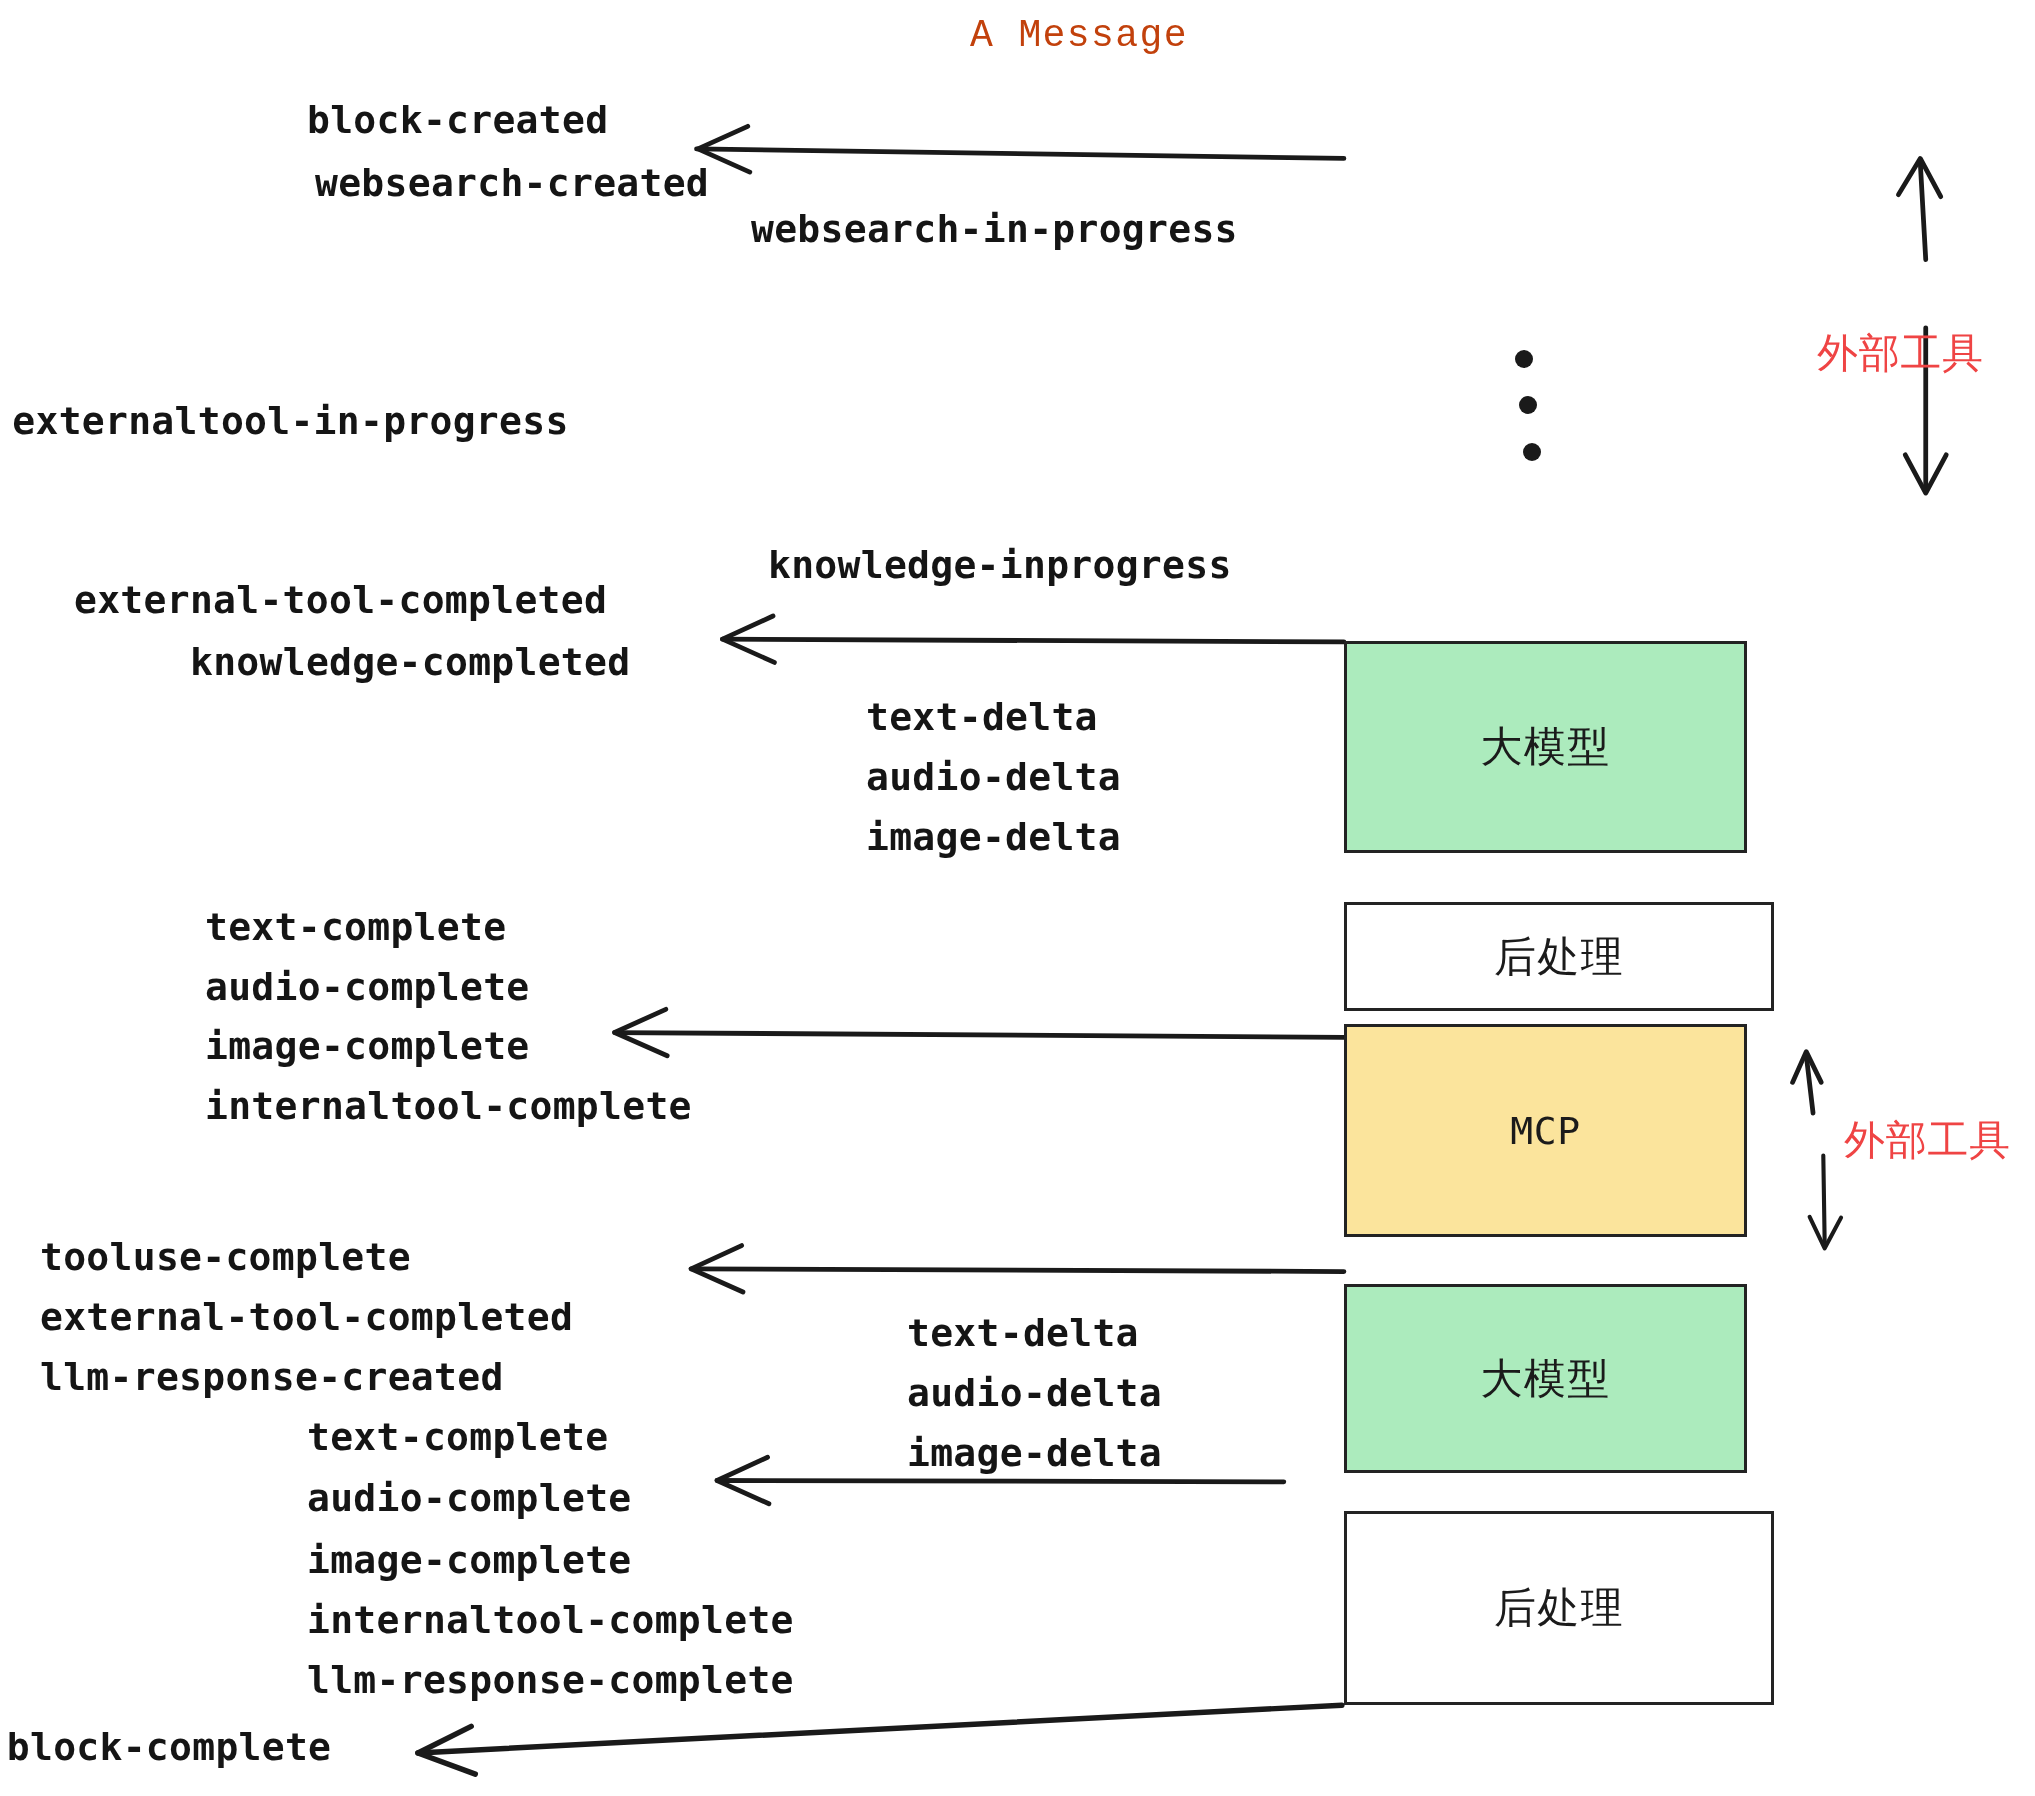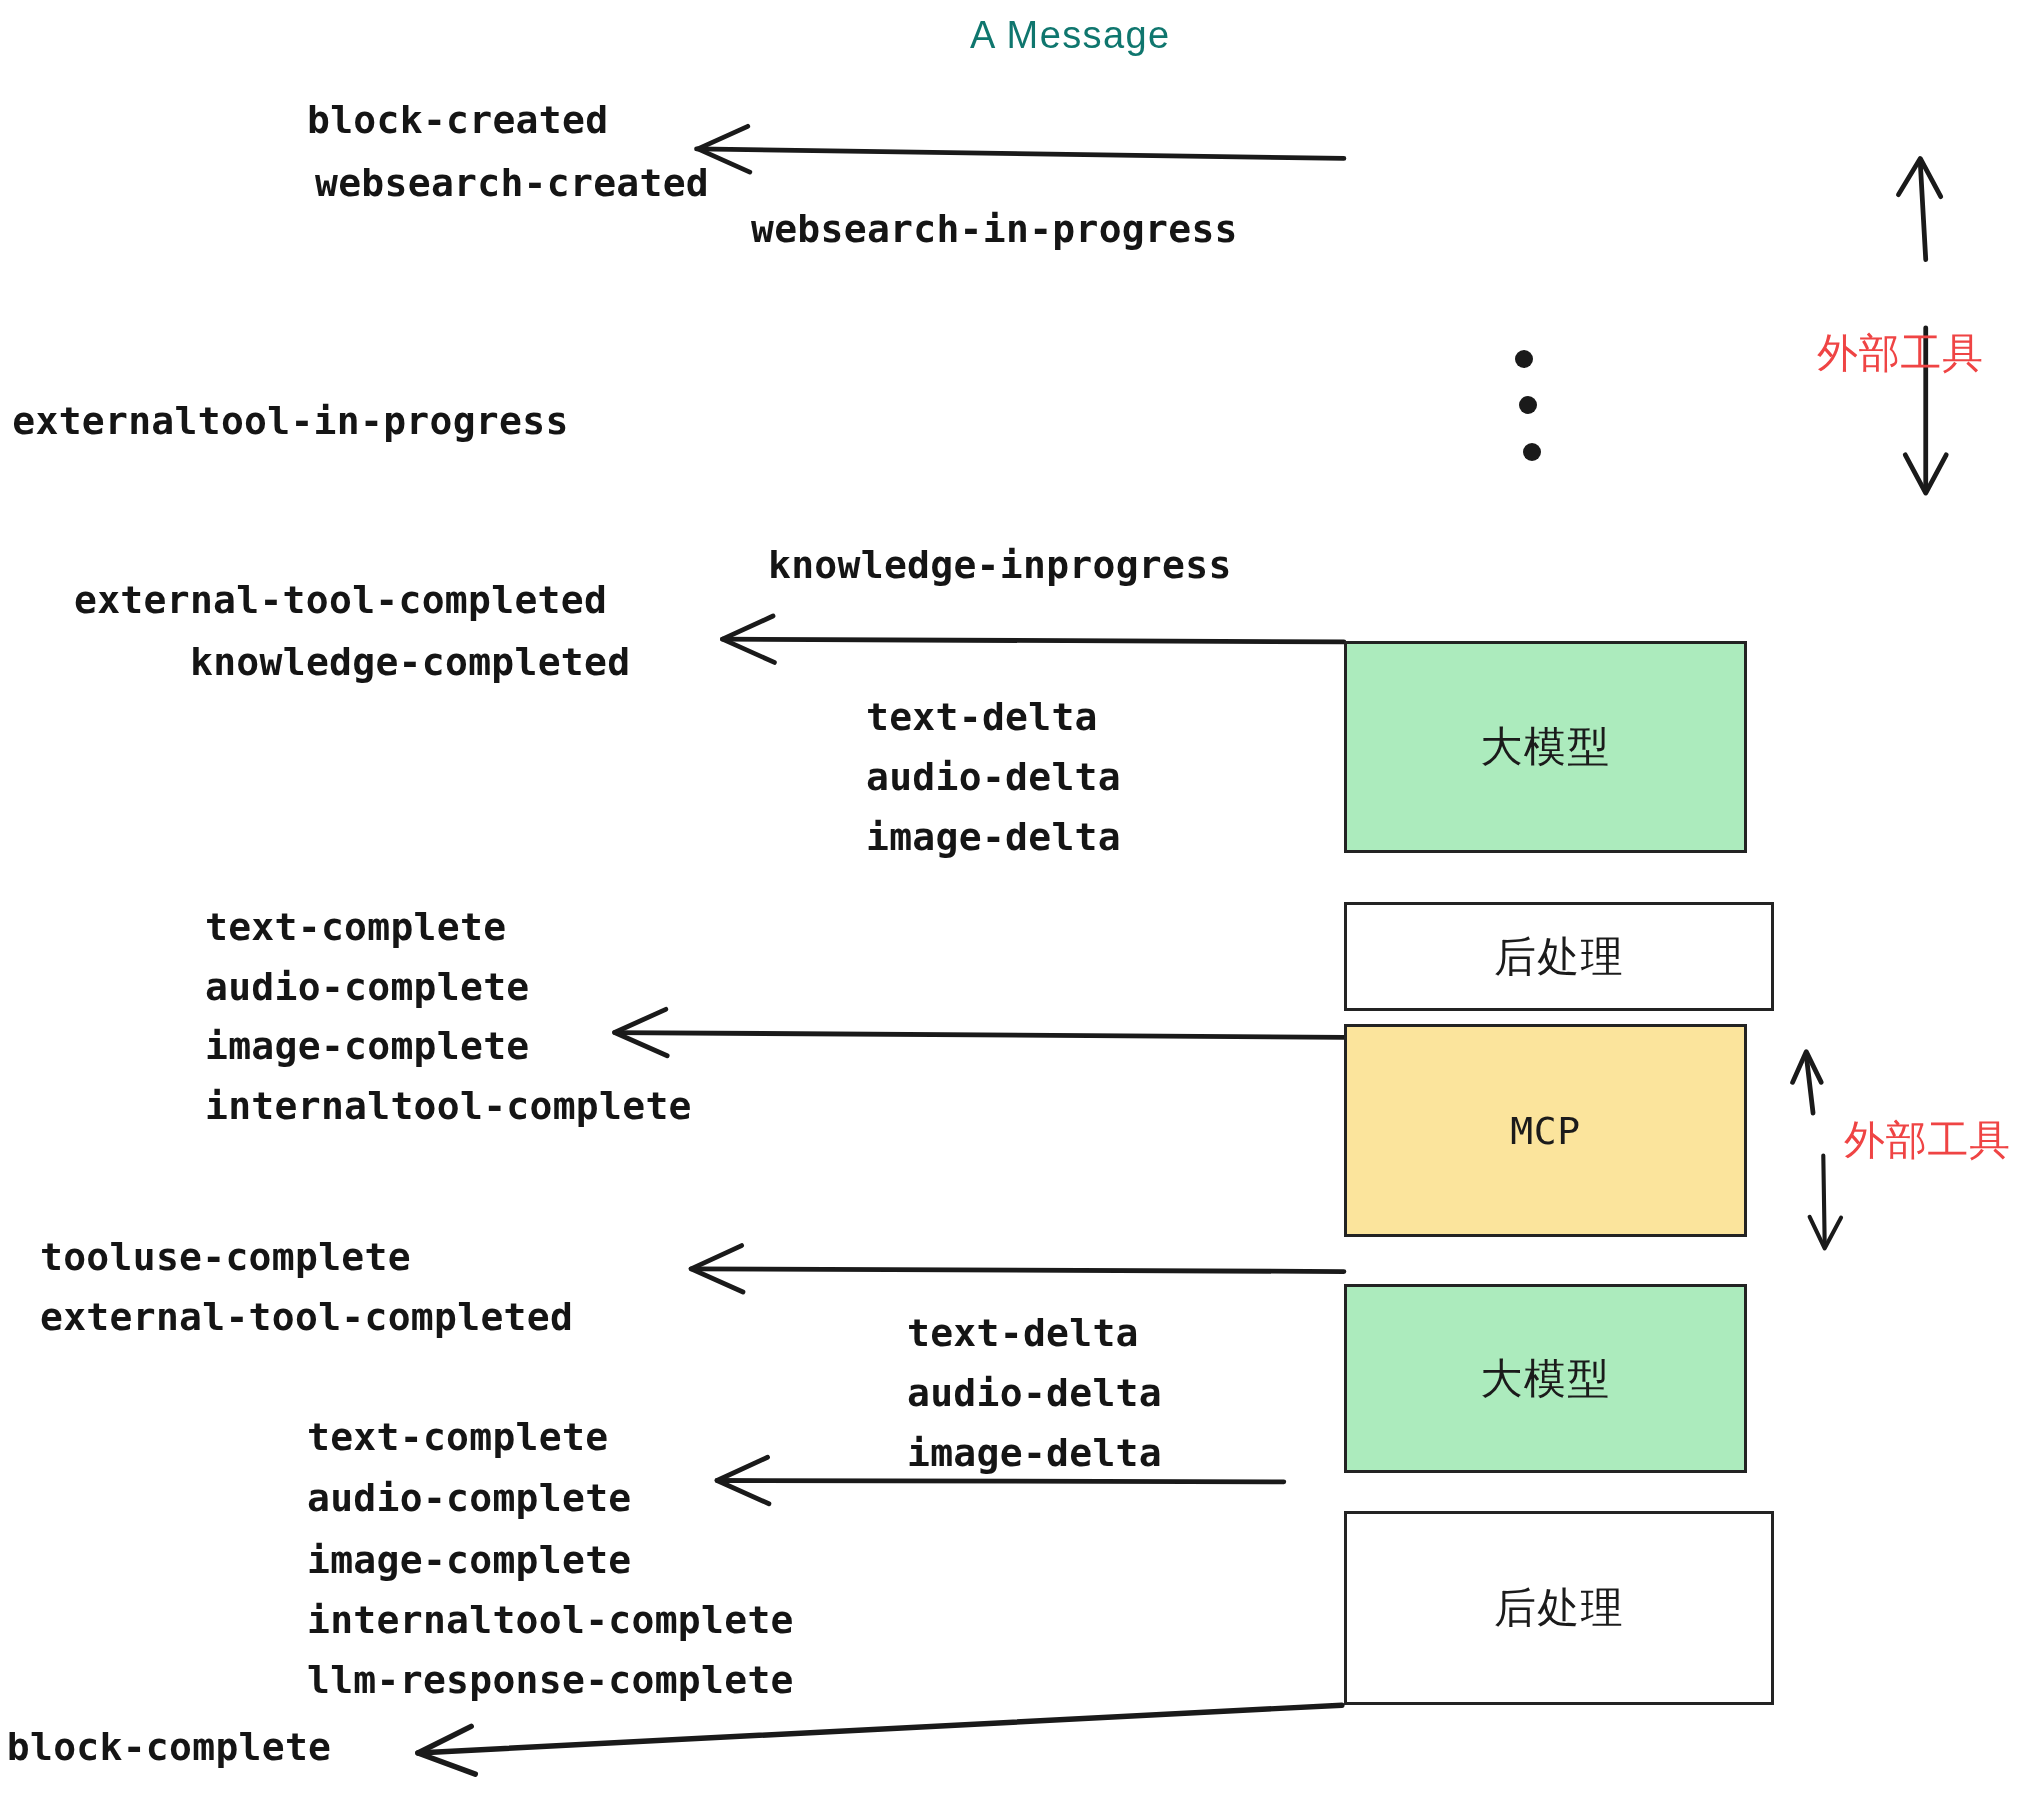--- a/index.html
+++ b/index.html
@@ -22,23 +22,23 @@
     font-family:"DejaVu Sans Mono","Liberation Mono",monospace;
     font-size:38px;
     line-height:1.0;
     letter-spacing:0.3px;
     color:#151515;
     white-space:nowrap;
     font-weight:700;
   }
   .title{
     position:absolute;
-    font-family:Liberation Sans, sans-serif;
+    font-family:Liberation Mono, monospace;
     font-size:38px;
-    color:#0f766e;
+    color:#c2410c;
     white-space:nowrap;
     letter-spacing:1.4px;
   }
   
   .box{
     position:absolute;
     box-sizing:border-box;
     border:3.4px solid #232323;
     display:flex;
     align-items:center;
@@ -182,20 +182,21 @@
   <div class="evt" style="left:866px; top:758px;">audio-delta</div>
   <div class="evt" style="left:866px; top:818px;">image-delta</div>
 
   <div class="evt" style="left:205px;  top:908px;">text-complete</div>
   <div class="evt" style="left:205px;  top:968px;">audio-complete</div>
   <div class="evt" style="left:205px;  top:1027px;">image-complete</div>
   <div class="evt" style="left:205px;  top:1087px;">internaltool-complete</div>
 
   <div class="evt" style="left:40px;   top:1238px;">tooluse-complete</div>
   <div class="evt" style="left:40px;   top:1298px;">external-tool-completed</div>
+  <div class="evt" style="left:40px;   top:1358px;">llm-response-created</div>
 
   <div class="evt" style="left:907px; top:1314px;">text-delta</div>
   <div class="evt" style="left:907px; top:1374px;">audio-delta</div>
   <div class="evt" style="left:907px; top:1434px;">image-delta</div>
 
   <div class="evt" style="left:307px;  top:1418px;">text-complete</div>
   <div class="evt" style="left:307px;  top:1479px;">audio-complete</div>
   <div class="evt" style="left:307px;  top:1541px;">image-complete</div>
   <div class="evt" style="left:307px;  top:1601px;">internaltool-complete</div>
   <div class="evt" style="left:307px;  top:1661px;">llm-response-complete</div>

